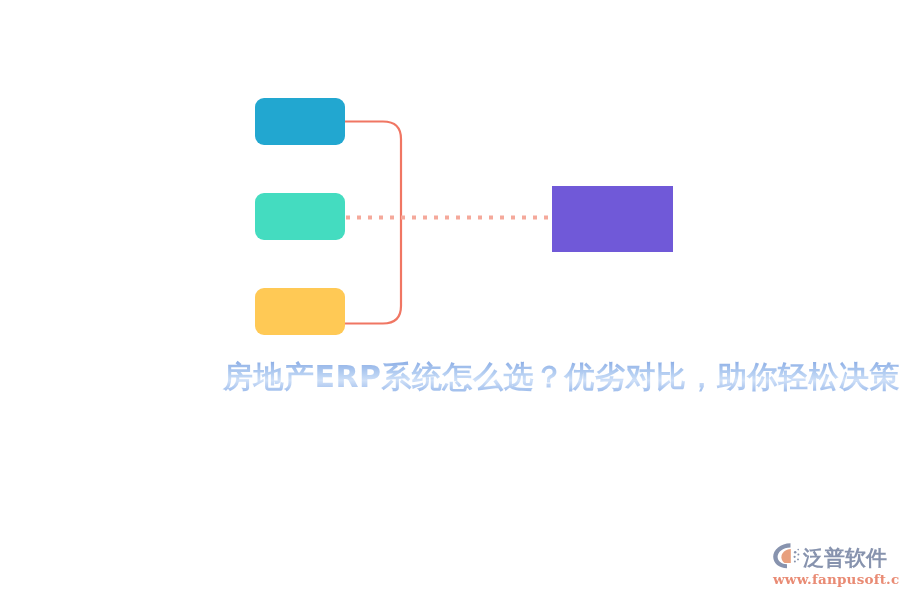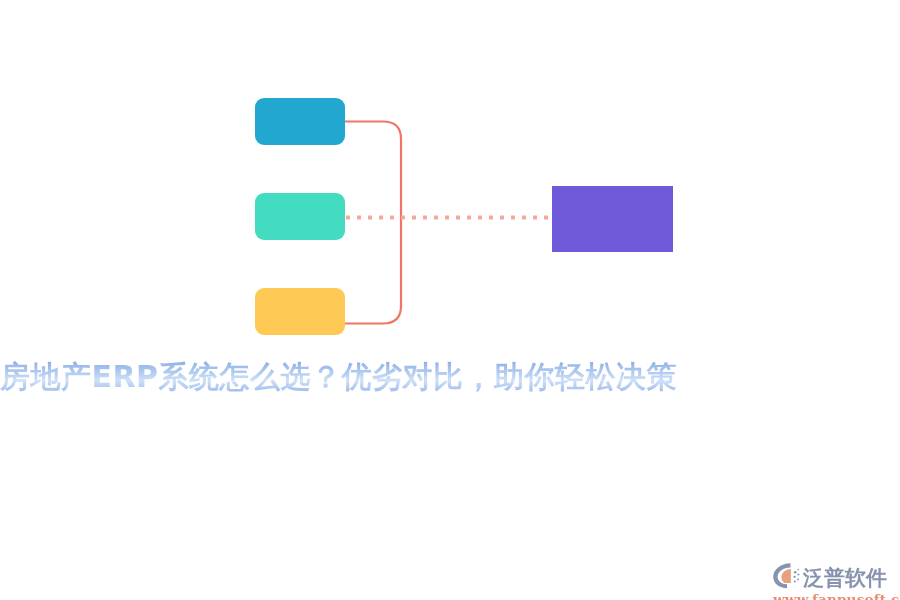--- a/index.html
+++ b/index.html
@@ -63,21 +63,21 @@
     height: 345px;
     pointer-events: none;
   }
 
   
   .title {
     position: absolute;
     left: 0;
     top: 355px;
     width: 900px;
-    text-align: left;
+    text-align: right;
     font-family: "DejaVu Sans", "Liberation Sans", sans-serif;
     font-size: 30px;
     font-weight: 700;
     letter-spacing: 0.5px;
     line-height: 44px;
     color: #8fb4ec;
     background: linear-gradient(180deg, #7a9fe0 0%, #b9d2f3 45%, #cfe0f8 58%, #7fa6e4 100%);
     -webkit-background-clip: text;
     background-clip: text;
     -webkit-text-fill-color: transparent;
@@ -89,21 +89,20 @@
     position: absolute;
     left: 770px;
     top: 538px;
     width: 124px;
     height: 50px;
   }
   .logo-row {
     display: flex;
     align-items: flex-end;
     height: 32px;
-    margin-top: 20px;
   }
   .logo-mark {
     width: 31px;
     height: 30px;
     flex: 0 0 31px;
   }
   .logo-name {
     font-family: "DejaVu Sans", "Liberation Sans", sans-serif;
     font-size: 21px;
     font-weight: 700;

